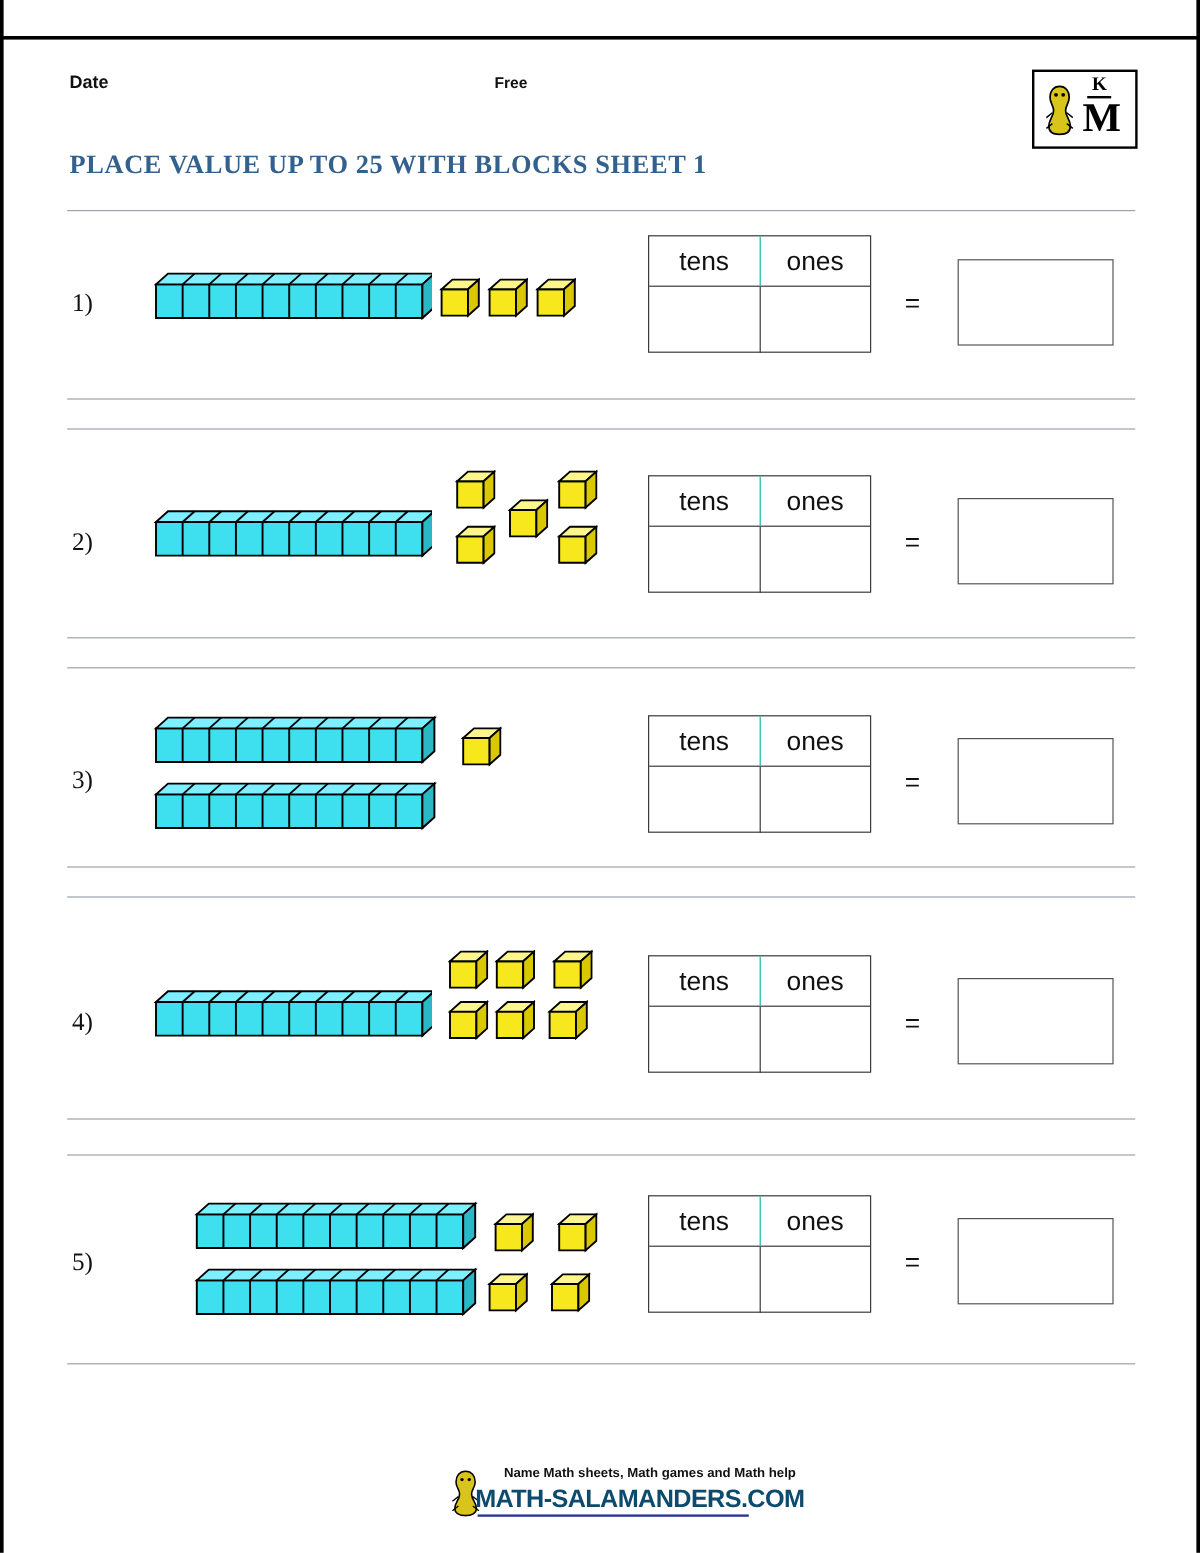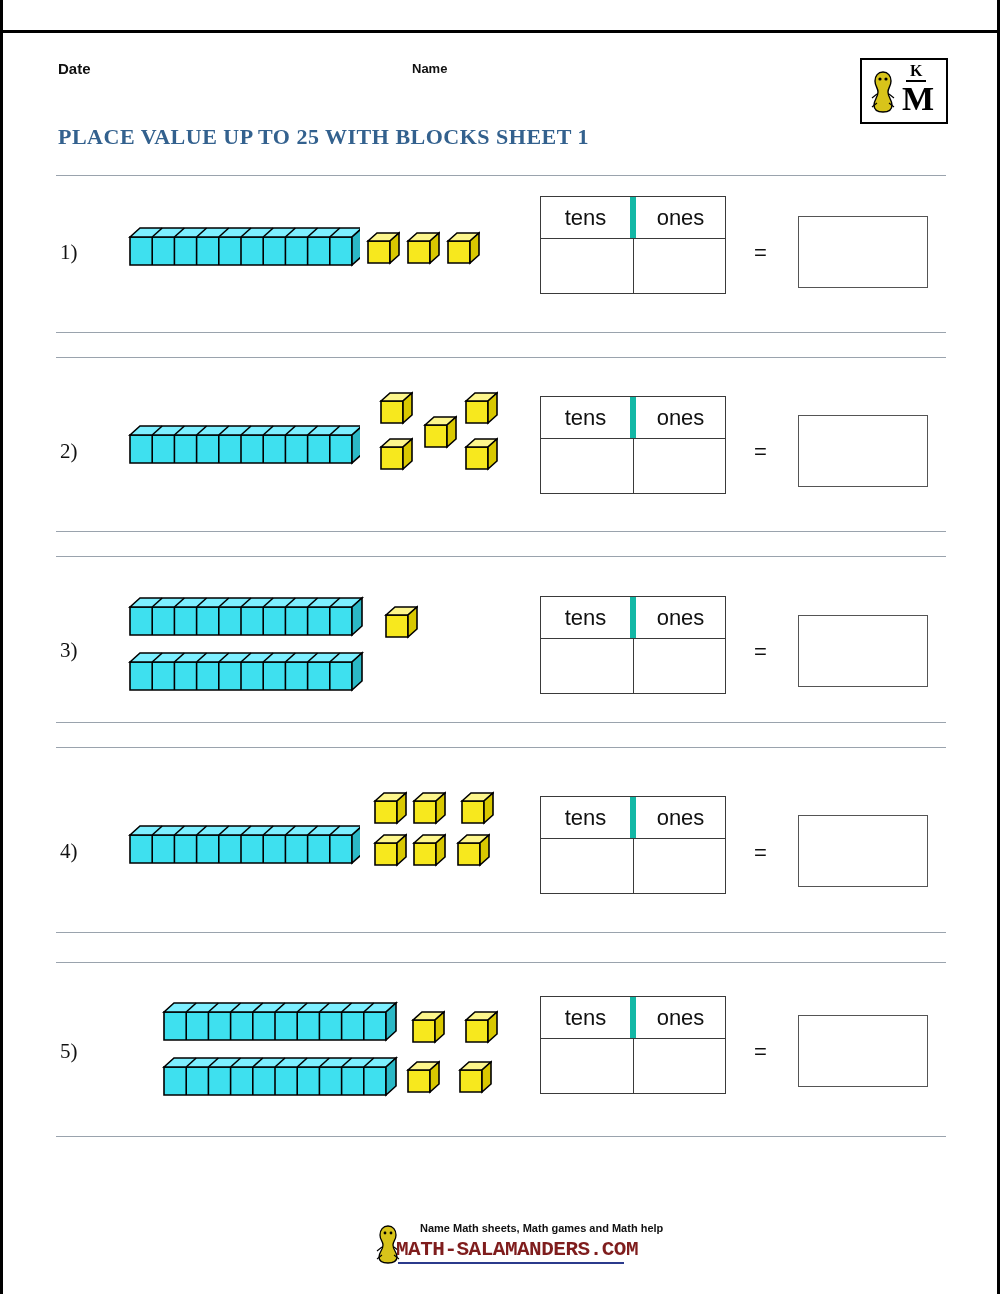--- a/index.html
+++ b/index.html
@@ -134,21 +134,21 @@
   .pv-head div {
     flex: 1;
     display: flex;
     align-items: center;
     justify-content: center;
     font-size: 22px;
     color: #111;
     box-sizing: border-box;
   }
   .pv-head div:first-child {
-    border-right: 6px solid #14b8a6;
+    border-right: 1px solid #14b8a6;
   }
   .pv-body {
     position: absolute;
     left: 0; top: 42px;
     width: 100%;
     height: 55px;
     display: flex;
   }
   .pv-body div {
     flex: 1;
@@ -184,22 +184,22 @@
     font-size: 11px;
     font-weight: bold;
     color: #111;
     font-family: "Liberation Sans", sans-serif;
   }
   .footer-url {
     position: absolute;
     left: 396px; top: 1238px;
     font-size: 21px;
     font-weight: bold;
-    color: #7f1d1d;
-    font-family: Liberation Mono, monospace;
+    color: #0c4a6e;
+    font-family: Liberation Sans, sans-serif;
     letter-spacing: -0.5px;
   }
   .footer-mascot {
     position: absolute;
     left: 372px; top: 1224px;
     width: 32px; height: 40px;
   }
   .footer-underline {
     position: absolute;
     left: 398px; top: 1262px;
@@ -210,21 +210,21 @@
 </head>
 <body>
 
 <div class="page">
 
   <div class="edge-left"></div>
   <div class="edge-right"></div>
   <div class="top-rule"></div>
 
   <div class="hdr-name">Date</div>
-  <div class="hdr-date">Name</div>
+  <div class="hdr-date">Free</div>
 
   <div class="logo-box">
     <svg class="logo-mascot" viewBox="0 0 26 44">
       <path d="M13 2 C8 2 5 6 5 11 C5 16 8 18 8 22 C8 27 4 30 4 35 C4 40 8 42 13 42 C18 42 22 40 22 35 C22 30 18 27 18 22 C18 18 21 16 21 11 C21 6 18 2 13 2 Z" fill="#d8c41a" stroke="#000" stroke-width="1.4"></path>
       <circle cx="10" cy="9" r="1.6" fill="#000"></circle>
       <circle cx="16" cy="9" r="1.6" fill="#000"></circle>
       <path d="M7 24 L2 28 M19 24 L24 28 M7 33 L2 37 M19 33 L24 37" stroke="#000" stroke-width="1.2" fill="none"></path>
     </svg>
     <div class="logo-k">K</div>
     <div class="logo-m">M</div>

